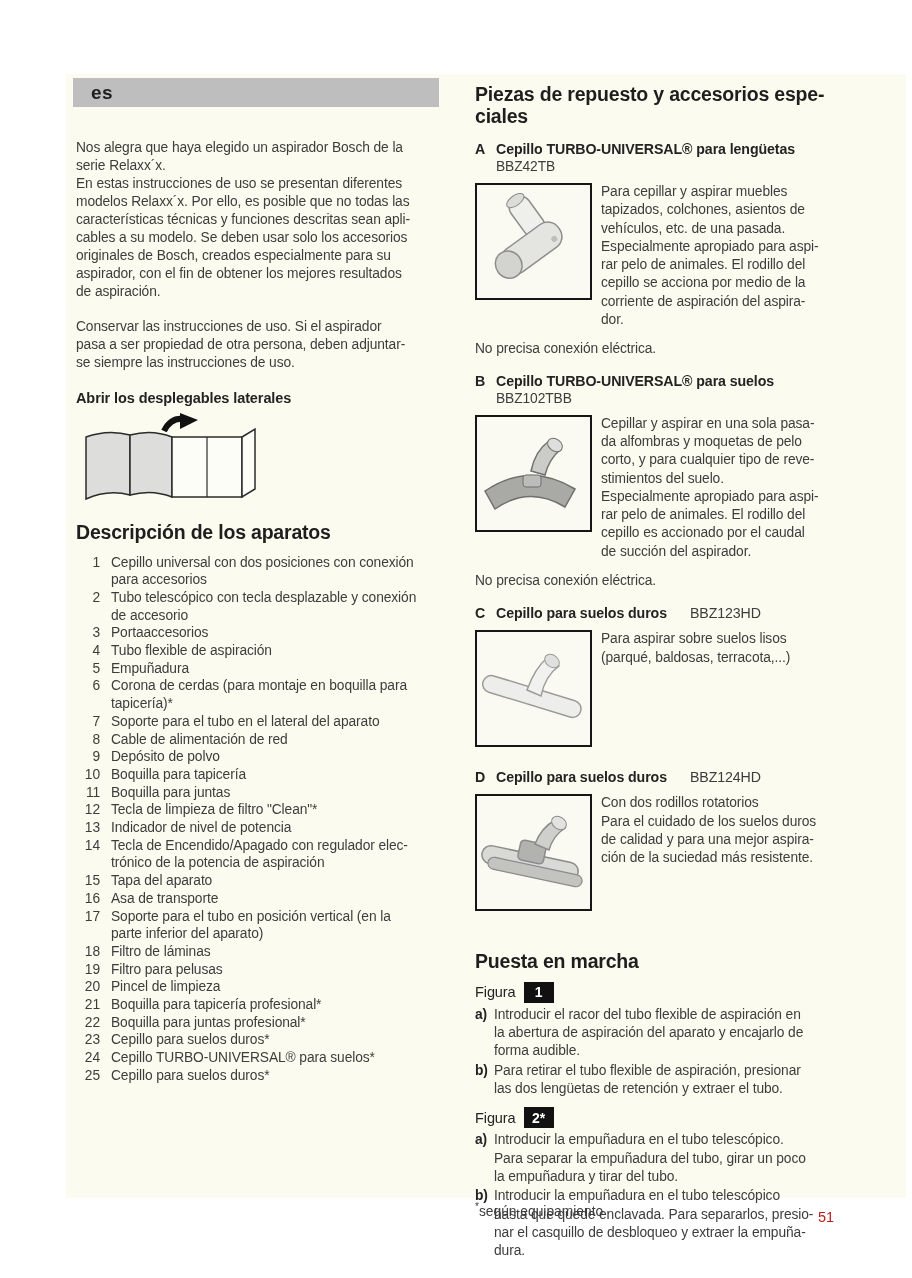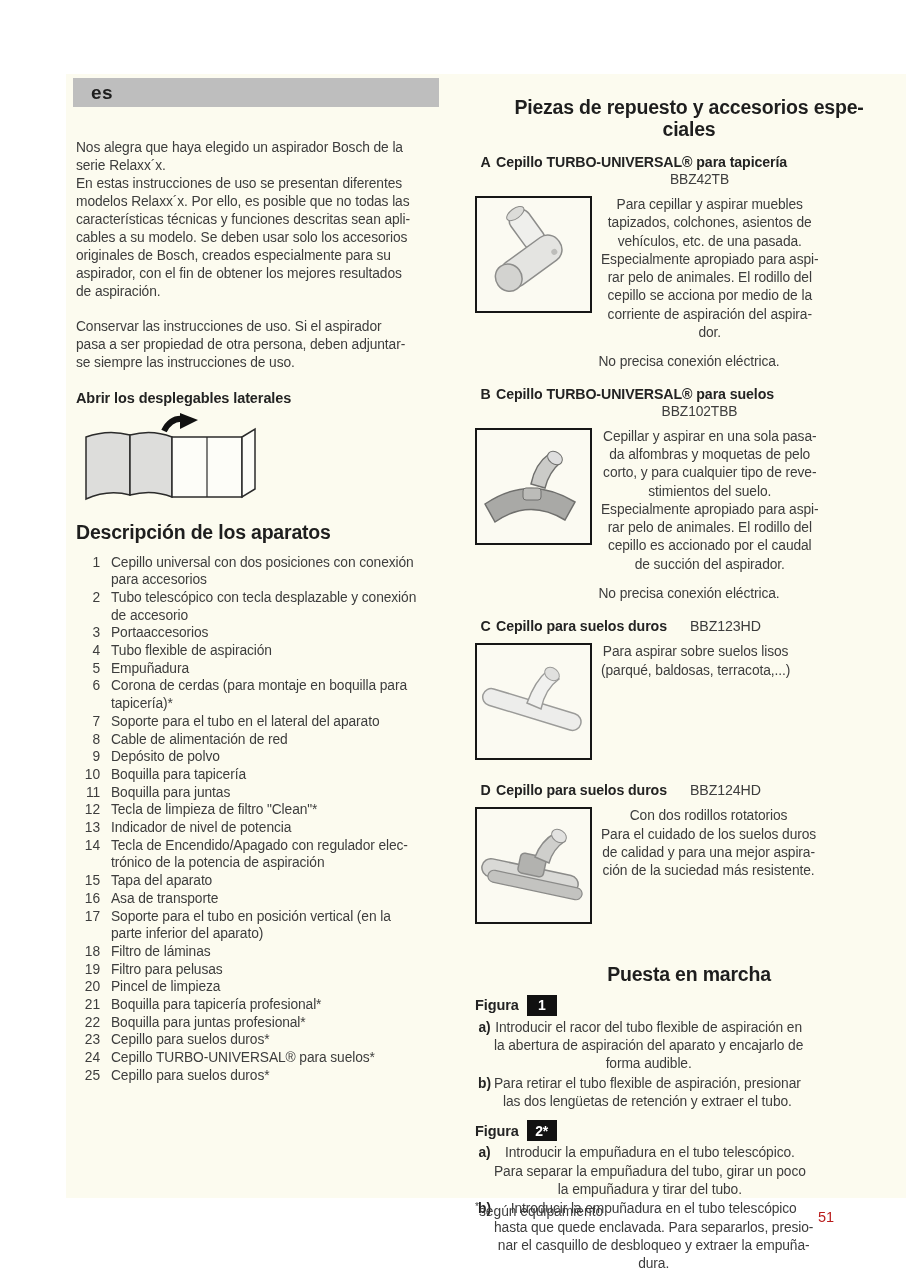--- a/index.html
+++ b/index.html
@@ -8,21 +8,21 @@
     font-family:"Liberation Sans", sans-serif;color:#3d3d3d;overflow:hidden;
   }
   .cream{position:absolute;left:66px;top:74px;width:840px;height:1124px;background:#fcfbef;}
   .lang-tab{
     position:absolute;left:73px;top:78px;width:366px;height:29px;background:#bebebe;
     display:flex;align-items:center;padding-left:18px;box-sizing:border-box;
     font-size:19px;font-weight:bold;color:#1f1f1f;letter-spacing:.5px;
   }
   .col{position:absolute;font-size:13.8px;line-height:18px;letter-spacing:-0.1px;}
   .col-left{left:76px;top:139px;width:386px;}
-  .col-right{left:475px;top:97px;width:428px;line-height:18.3px;text-align:center;}
+  .col-right{left:475px;top:84px;width:428px;line-height:18.3px;}
   .para{white-space:pre-line;margin:0;}
   .para + .para{margin-top:17px;}
   .h3{font-size:14.5px;font-weight:bold;color:#232323;margin-top:17px;}
   .booklet{margin-top:4px;}
   .h2{font-size:19.5px;line-height:21.5px;font-weight:bold;color:#1e1e1e;letter-spacing:-0.2px;white-space:pre-line;}
   .h2-left{margin-top:15px;margin-bottom:10px;}
   .list{margin-top:0;}
   .li{display:flex;line-height:17.7px;}
   .li-num{width:24px;flex:none;text-align:right;margin-right:11px;}
   .li-text{white-space:pre-line;}
@@ -32,21 +32,21 @@
   .sec-title{display:flex;font-weight:bold;font-size:14.2px;color:#232323;line-height:17px;}
   .sec-letter{width:21px;flex:none;}
   .sec-model{margin-left:21px;line-height:17px;}
   .sec-model-inline{font-weight:normal;color:#3d3d3d;margin-left:23px;}
   .sec-body{display:flex;margin-top:8px;min-height:121px;}
   .img-box{width:117px;height:117px;flex:none;border:2px solid #161616;box-sizing:border-box;background:#fbfaf2;margin-right:9px;}
   .sec-desc{white-space:pre-line;}
   .sec-note{margin-top:11px;}
   .h2-marcha{margin-top:36px;}
   .figura-row{display:flex;align-items:center;margin-top:9px;margin-bottom:3px;}
-  .figura-label{font-weight:bold;font-size:14.5px;color:#232323;}
+  .figura-label{font-weight:normal;font-size:14.5px;color:#232323;}
   .fig-box{margin-left:8px;width:30px;height:21px;background:#111111;color:#ffffff;
     display:flex;align-items:center;justify-content:center;font-weight:bold;font-size:14px;}
   .step{display:flex;margin-top:1px;line-height:18.3px;}
   .step-key{font-weight:bold;flex:none;width:19px;color:#232323;}
   .step-text{white-space:pre-line;}
   .footnote{position:absolute;left:475px;top:1201px;font-size:13.8px;}
   .footnote sup{font-size:10px;vertical-align:6px;}
   .page-num{position:absolute;left:818px;top:1209px;font-size:14.5px;color:#b91c1c;}
   svg{display:block;}
 </style>
@@ -201,21 +201,21 @@
   </div>
 </div>
 
 <div class="col col-right">
   <div class="h2">Piezas de repuesto y accesorios espe-
 ciales</div>
 
   <div class="sec">
     <div class="sec-title">
       <span class="sec-letter">A</span>
-      <span>Cepillo TURBO-UNIVERSAL® para tapicería</span>
+      <span>Cepillo TURBO-UNIVERSAL® para lengüetas</span>
     </div>
     <div class="sec-model">BBZ42TB</div>
     <div class="sec-body">
       <div class="img-box">
         <svg width="113" height="113" viewBox="0 0 113 113">
           <g transform="rotate(-36 56 62)">
             <rect x="58" y="12" width="22" height="44" rx="10" fill="#efefec" stroke="#8d8d8b" stroke-width="1.5"></rect>
             <ellipse cx="69" cy="14" rx="10" ry="5" fill="#dcdcd9" stroke="#8d8d8b"></ellipse>
             <rect x="20" y="48" width="68" height="28" rx="13" fill="#e4e4e1" stroke="#8d8d8b" stroke-width="1.5"></rect>
             <ellipse cx="26" cy="62" rx="13" ry="14" fill="#d3d3d0" stroke="#8d8d8b" stroke-width="1.5"></ellipse>

